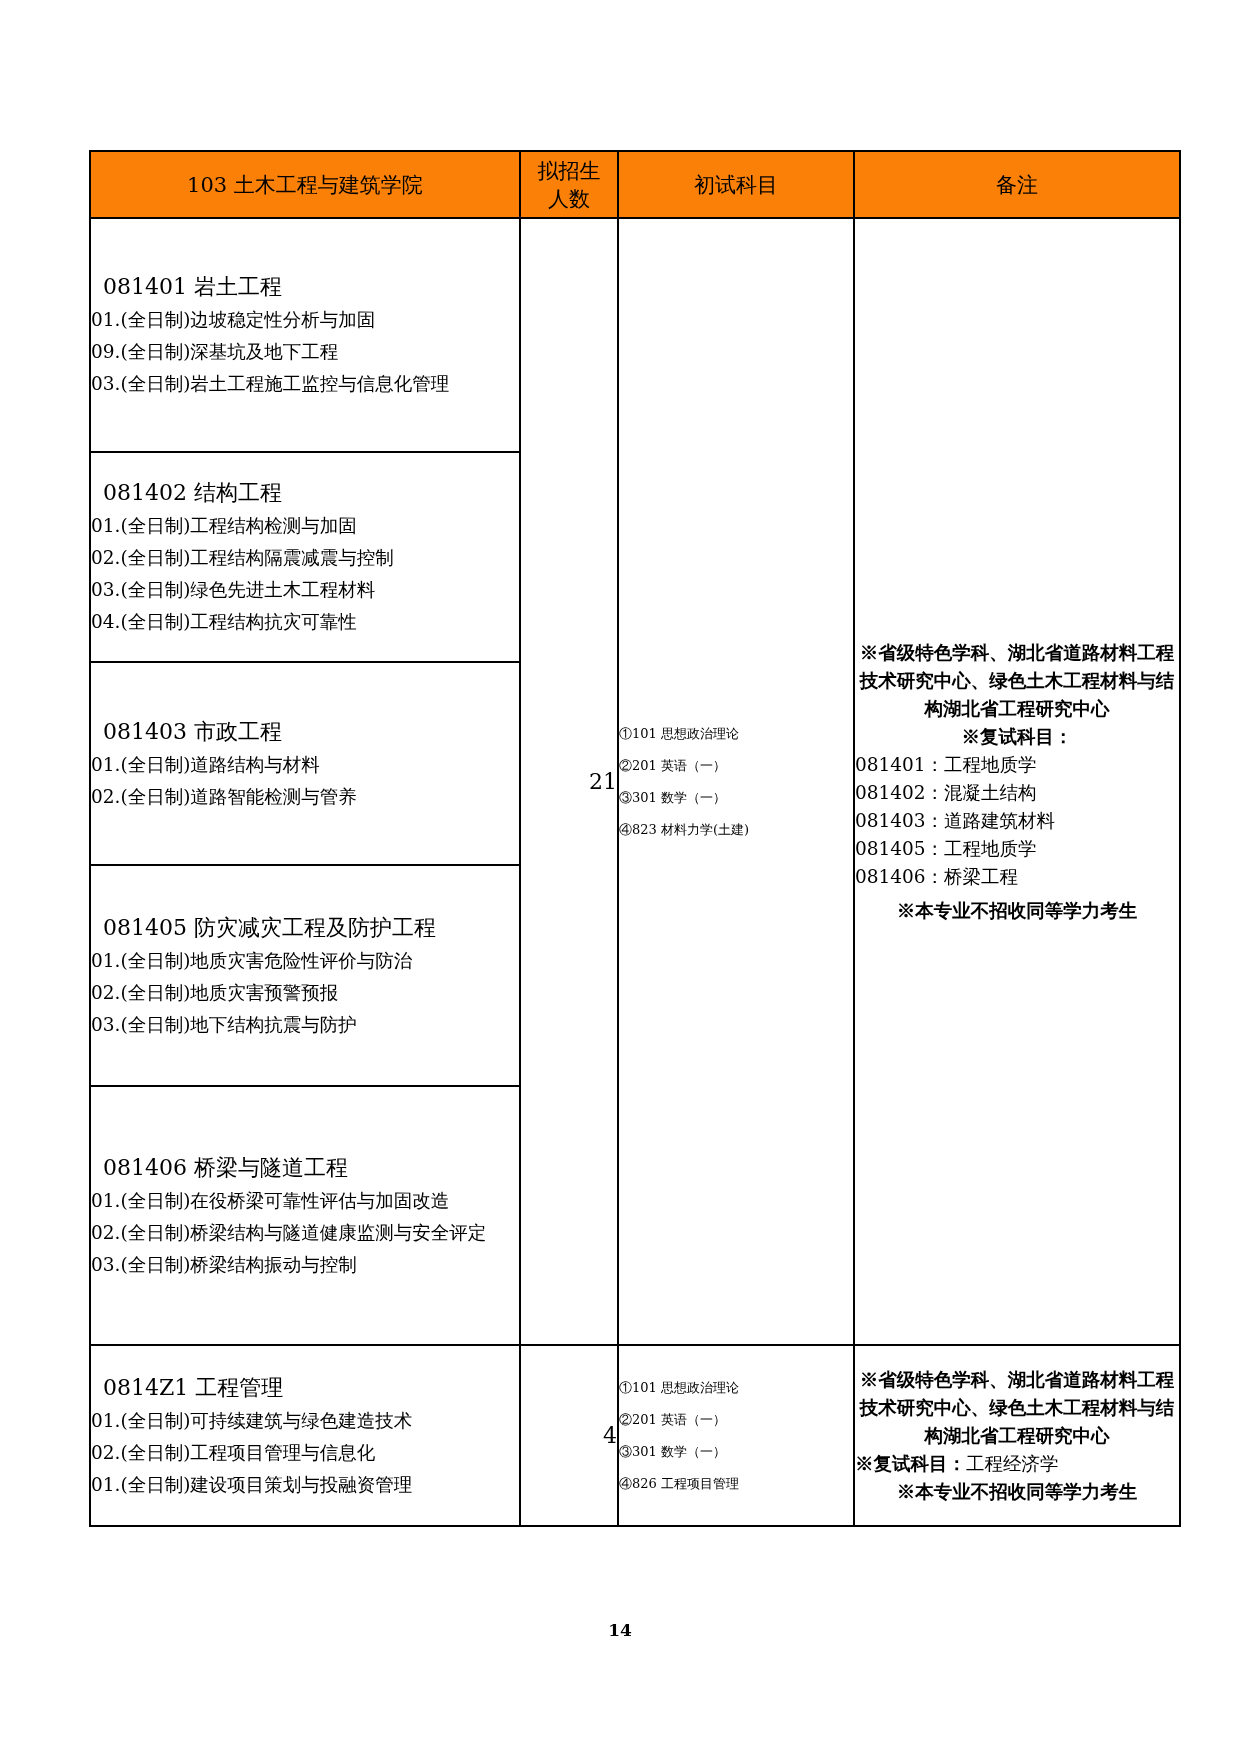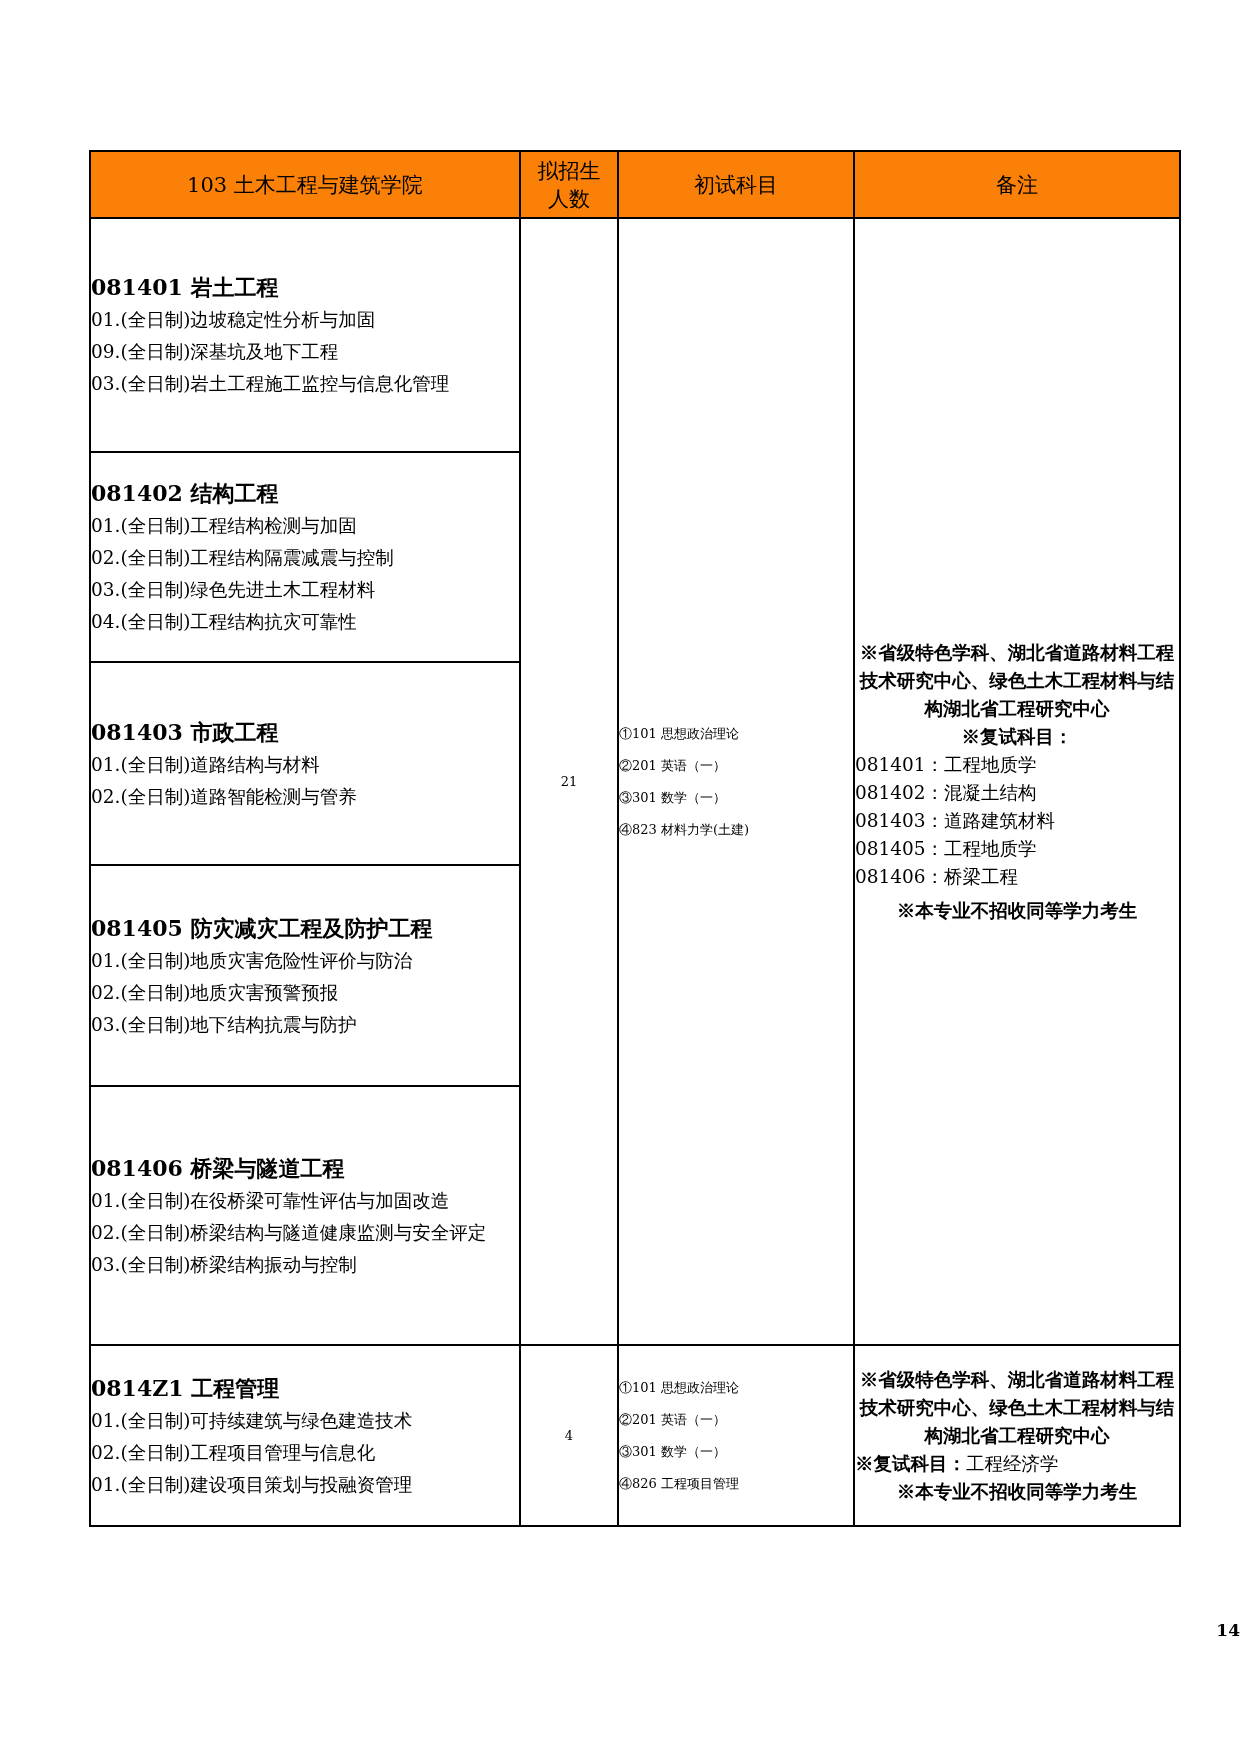--- a/index.html
+++ b/index.html
@@ -12,28 +12,28 @@
     .page-table td, .page-table th {
       border: 2px solid #000; padding: 0; vertical-align: middle;
     }
     .page-table th {
       background: #fa8008; font-weight: normal; font-size: 21px; height: 65px;
       text-align: center; line-height: 28px;
     }
     col.c1 { width: 430px; } col.c2 { width: 98px; }
     col.c3 { width: 236px; } col.c4 { width: 326px; }
     .program { padding: 0 8px 0 11px; font-size: 18.5px; line-height: 32px; }
-    .program .title { font-weight: bold; font-size: 22px; line-height: 34px; }
+    .program .title { font-weight: normal; font-size: 22px; line-height: 34px; padding-left: 12px; }
     .program .item { white-space: normal; }
-    .count { text-align: center; font-size: 13px; }
+    .count { text-align: right; font-size: 22px; }
     .exams { padding-left: 11px; font-size: 13px; line-height: 32px; }
     .notes { padding: 0 8px 0 10px; font-size: 18.5px; line-height: 28px; }
     .notes .b { font-weight: bold; text-align: center; }
     .page-number { position: absolute; left: 0; width: 1240px; top: 1620px;
-                   text-align: right; font-weight: bold; font-size: 17px; }
+                   text-align: center; font-weight: bold; font-size: 17px; }
   </style>
 </head>
 <body>
 
 <table class="page-table">
   <colgroup>
       <col class="c1">
       <col class="c2">
       <col class="c3">
       <col class="c4">

